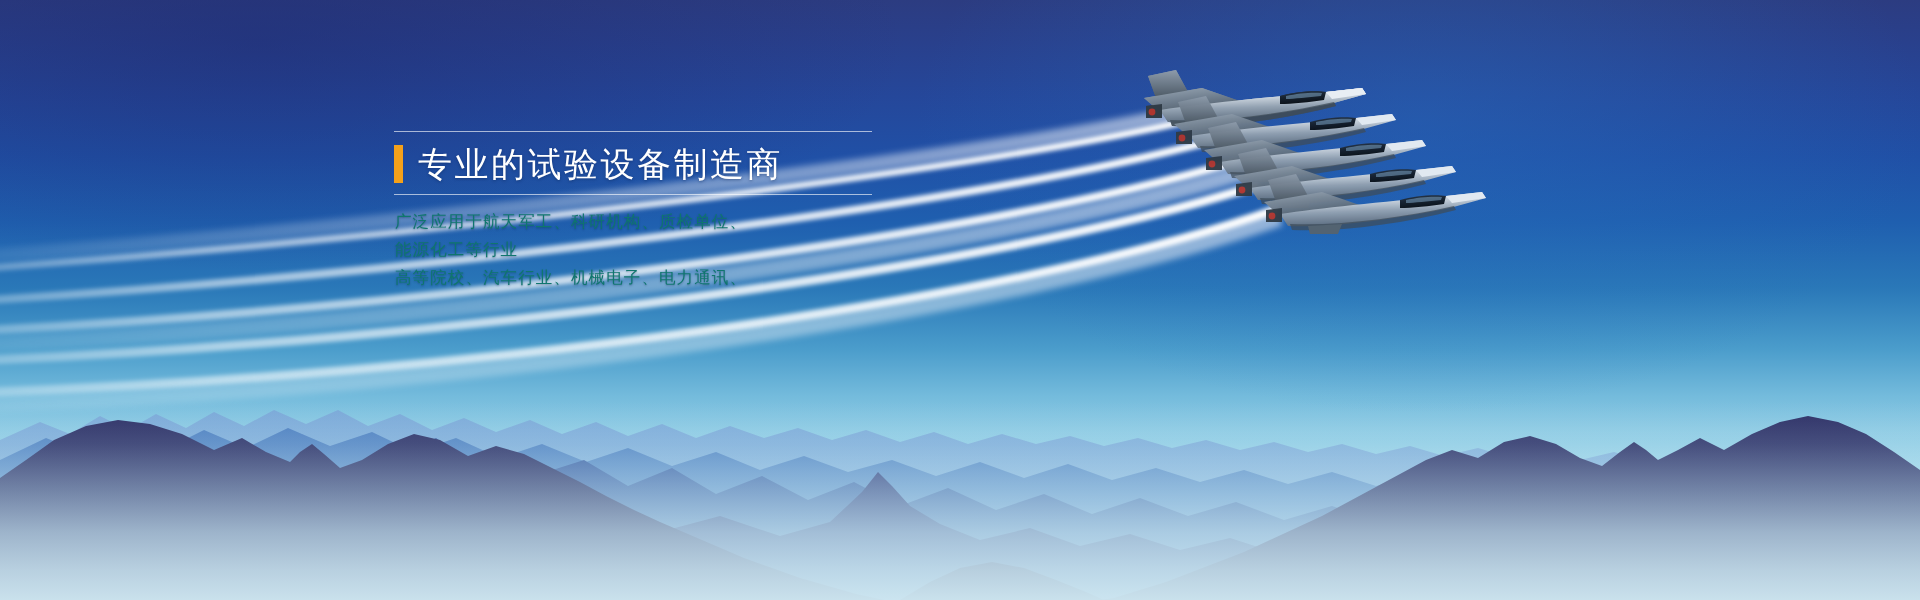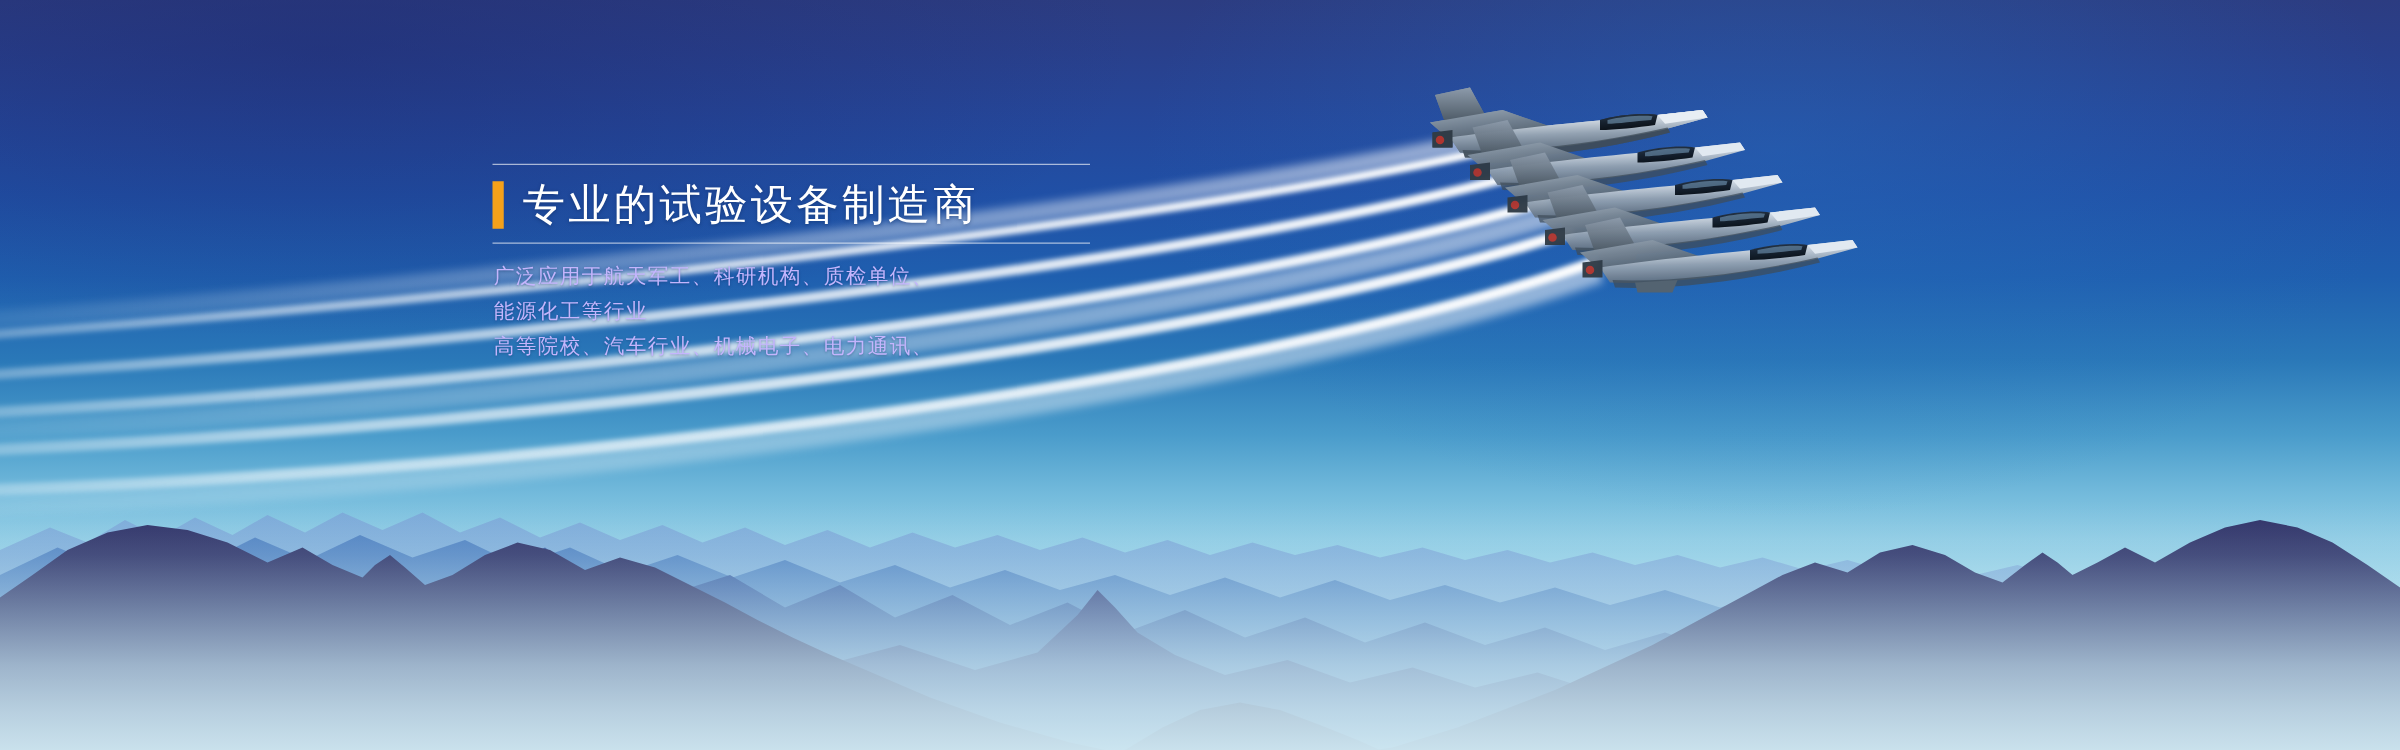--- a/index.html
+++ b/index.html
@@ -107,21 +107,21 @@
   }
 
   .sub {
     margin-top:12px;
     padding-left:1px;
   }
   .sub-line {
     font-size:16.5px;
     line-height:28px;
     letter-spacing:1.1px;
-    color:#c4b5fd;
+    color:#0f766e;
     white-space:nowrap;
     text-shadow:0 1px 2px rgba(10,30,70,0.35);
   }
 </style>
 </head>
 <body>
 
 <div id="banner">
 
   <div class="sky"></div>

